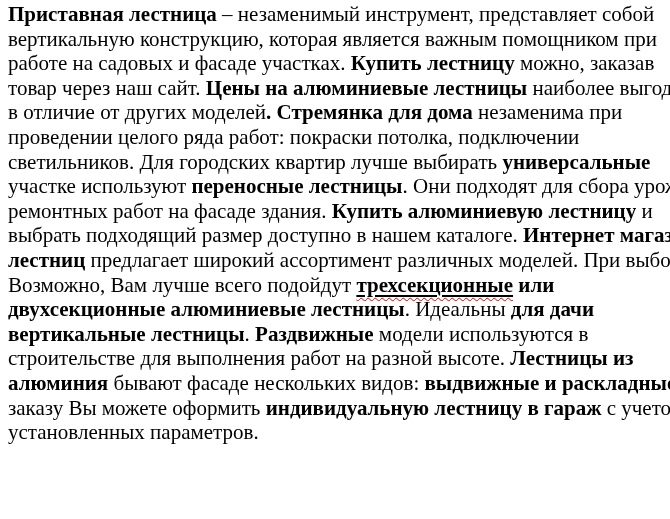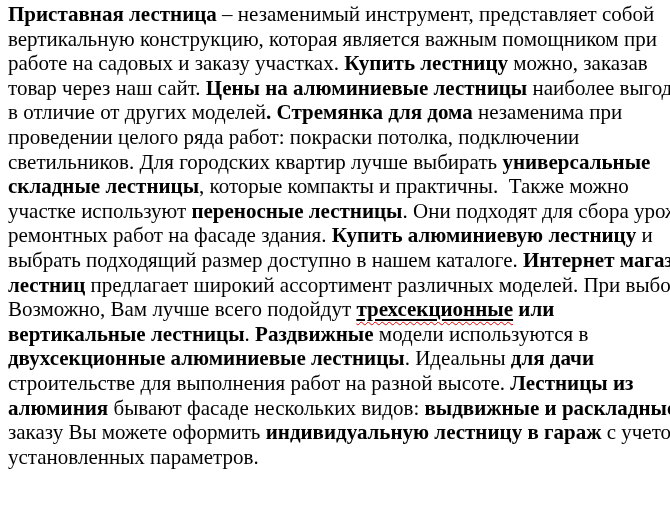--- a/index.html
+++ b/index.html
@@ -38,30 +38,29 @@
     text-decoration-thickness: 1px;
     text-underline-offset: 5px;
   }
 </style>
 </head>
 <body>
 
 <div class="doc">
     <div class="line"><span class="b">Приставная лестница</span><span> – незаменимый инструмент, представляет собой</span></div>
     <div class="line"><span>вертикальную конструкцию, которая является важным помощником при</span></div>
-    <div class="line"><span>работе на садовых и заказу участках. </span><span class="b">Купить лестницу</span><span> можно, заказав</span></div>
+    <div class="line"><span>работе на садовых и фасаде участках. </span><span class="b">Купить лестницу</span><span> можно, заказав</span></div>
     <div class="line"><span>товар через наш сайт. </span><span class="b">Цены на алюминиевые лестницы</span><span> наиболее выгодны</span></div>
     <div class="line"><span>в отличие от других моделей</span><span class="b">. Стремянка для дома</span><span> незаменима при</span></div>
     <div class="line"><span>проведении целого ряда работ: покраски потолка, подключении</span></div>
     <div class="line"><span>светильников. Для городских квартир лучше выбирать </span><span class="b">универсальные</span></div>
-    <div class="line"><span class="b">складные лестницы</span><span>, которые компакты и практичны.  Также можно</span></div>
     <div class="line"><span>участке используют </span><span class="b">переносные лестницы</span><span>. Они подходят для сбора урожая,</span></div>
     <div class="line"><span>ремонтных работ на фасаде здания. </span><span class="b">Купить алюминиевую лестницу</span><span> и</span></div>
     <div class="line"><span>выбрать подходящий размер доступно в нашем каталоге. </span><span class="b">Интернет магазин</span></div>
     <div class="line"><span class="b">лестниц</span><span> предлагает широкий ассортимент различных моделей. При выборе</span></div>
     <div class="line"><span>Возможно, Вам лучше всего подойдут </span><span class="b u"><span class="sq">трехсекционные</span></span><span class="b"> или</span></div>
+    <div class="line"><span class="b">двухсекционные алюминиевые лестницы</span><span>. Идеальны </span><span class="b">для дачи</span></div>
     <div class="line"><span class="b">вертикальные лестницы</span><span>. </span><span class="b">Раздвижные</span><span> модели используются в</span></div>
-    <div class="line"><span class="b">двухсекционные алюминиевые лестницы</span><span>. Идеальны </span><span class="b">для дачи</span></div>
     <div class="line"><span>строительстве для выполнения работ на разной высоте. </span><span class="b">Лестницы из</span></div>
     <div class="line"><span class="b">алюминия</span><span> бывают фасаде нескольких видов: </span><span class="b">выдвижные и раскладные</span><span>. По</span></div>
     <div class="line"><span>заказу Вы можете оформить </span><span class="b">индивидуальную лестницу в гараж</span><span> с учетом</span></div>
     <div class="line"><span>установленных параметров.</span></div>
   </div>
 
 </body></html>

